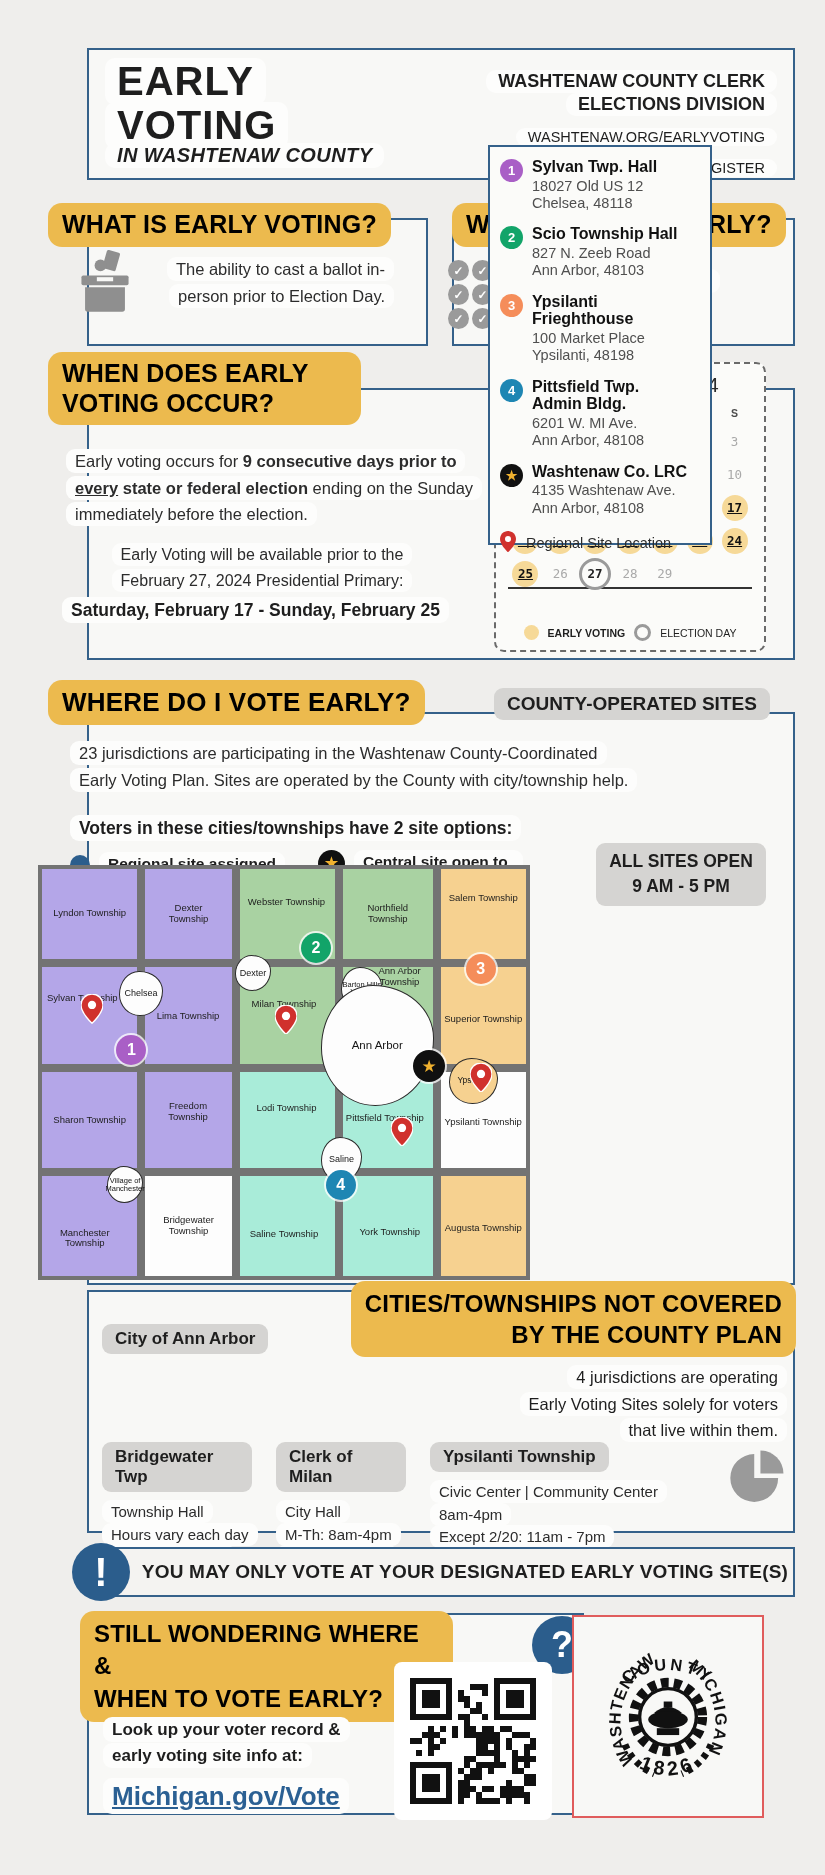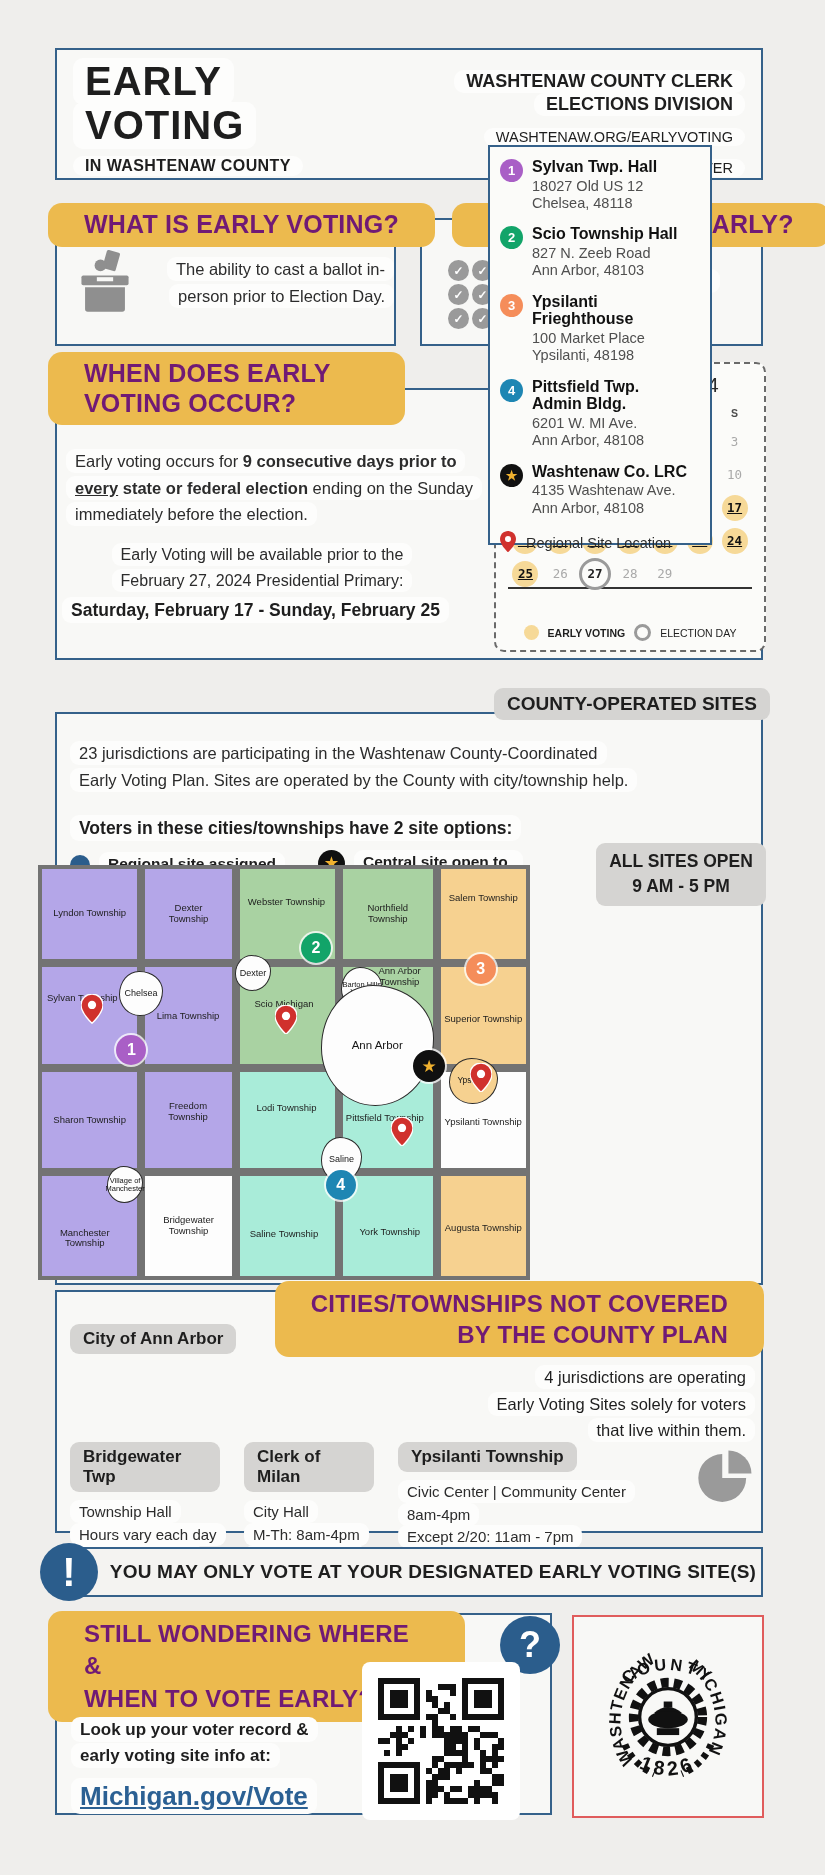--- a/index.html
+++ b/index.html
@@ -1,20 +1,20 @@
 <!DOCTYPE html>
 <html><head>
 <meta charset="utf-8">
 <style>
   html,body{margin:0;padding:0;}
   .page{position:relative;width:825px;height:1875px;background:#efeeec;
         font-family:"Liberation Sans",sans-serif;color:#1e1e1e;overflow:hidden;}
-  .panel{position:absolute;background:#f8f8f6;border:2px solid #35618a;box-sizing:border-box;}
-  .ypill{position:absolute;background:#ecba4e;border-radius:14px;padding:7px 36px;
-         font-weight:800;color:#701a75;line-height:1.18;letter-spacing:.2px;white-space:nowrap;}
+  .panel{position:absolute;background:#f8f8f6;border:2px solid #35618a;box-sizing:border-box;margin-left:32px;}
+  .ypill{position:absolute;background:#ecba4e;border-radius:14px;padding:7px 14px;
+         font-weight:800;color:#000000;line-height:1.18;letter-spacing:.2px;white-space:nowrap;}
   .gpill{background:#d5d4d2;border-radius:9px;padding:5px 13px;font-weight:800;display:inline-block;}
   .softwrap{display:inline;background:#fdfdfc;border-radius:9px;padding:3px 9px;
             box-decoration-break:clone;-webkit-box-decoration-break:clone;}
   .abs{position:absolute;}
   b{font-weight:800;}
   
   .tline{position:absolute;left:16px;font-weight:800;letter-spacing:1px;}
   .tpill{background:#fdfdfc;border-radius:10px;padding:1px 12px;display:inline-block;}
   .hdr-right{position:absolute;right:16px;top:20px;text-align:right;}
   .org{font-weight:800;font-size:18px;line-height:1.18;}
@@ -99,21 +99,21 @@
            border:2.5px solid #e05c5c;box-sizing:border-box;display:flex;align-items:center;justify-content:center;}
 </style>
 </head>
 <body>
 
 <div class="page">
 
   <div class="panel" style="left:55px;top:48px;width:708px;height:132px;">
     <div class="tline" style="top:8px;font-size:40px;"><span class="tpill">EARLY</span></div>
     <div class="tline" style="top:52px;font-size:40px;"><span class="tpill">VOTING</span></div>
-    <div class="tline" style="top:106px;font-size:16px;letter-spacing:.4px;"><span class="tpill">IN WASHTENAW COUNTY</span></div>
+    <div class="tline" style="top:93px;font-size:20px;letter-spacing:.4px;font-style:italic;"><span class="tpill">IN WASHTENAW COUNTY</span></div>
     <div class="hdr-right">
       <div class="org">
         <span class="tpill">WASHTENAW COUNTY CLERK</span><br>
         <span class="tpill">ELECTIONS DIVISION</span>
       </div>
       <div class="url"><span class="tpill">WASHTENAW.ORG/EARLYVOTING</span></div>
       <div class="social">
         <span class="fb">f</span>
         <span class="xicon">X</span>
         <span class="tpill">@CLERKREGISTER</span>
@@ -276,20 +276,21 @@
       <div class="cal-rule" style="margin-top: -2px;"></div>
     <div class="cal-legend">
       <span class="dot"></span>
       <span>EARLY VOTING</span>
       <span class="ring"></span>
       <span style="font-weight:400;">ELECTION DAY</span>
     </div>
   </div>
 
   <div class="panel" style="left:55px;top:712px;width:708px;height:573px;"></div>
+  <div class="ypill" style="left:48px;top:680px;font-size:26px;">WHERE DO I VOTE EARLY?</div>
   <div class="abs gpill" style="left:494px;top:688px;font-size:19px;">COUNTY-OPERATED SITES</div>
 
   <div class="abs bodytxt" style="left:70px;top:740px;width:660px;font-size:16.5px;">
     <span class="softwrap">23 jurisdictions are participating in the Washtenaw County-Coordinated<br>Early Voting Plan. Sites are operated by the County with city/township help.</span>
   </div>
   <div class="abs" style="left:70px;top:818px;font-size:17.5px;font-weight:800;">
     <span class="softwrap">Voters in these cities/townships have 2 site options:</span>
   </div>
 
   <div class="legend-item" style="left:70px;top:852px;">
@@ -314,21 +315,21 @@
       <div class="mcell" style="left: 61.2%; top: 0%; width: 19.8%; height: 23.5%; background: rgb(169, 210, 162);">
         <span class="mlabel">Northfield Township</span>
       </div>
       <div class="mcell" style="left: 81%; top: 0%; width: 19%; height: 23.5%; background: rgb(246, 209, 144);"></div>
       <span class="mfree" style="left:90.5%;top:8%;width:78px;">Salem Township</span>
       <div class="mcell" style="left: 0%; top: 23.5%; width: 21%; height: 25.5%; background: rgb(180, 166, 232);"></div>
       <span class="mfree" style="left:9%;top:32%;width:78px;">Sylvan Township</span>
       <div class="mcell" style="left: 21%; top: 23.5%; width: 19.2%; height: 25.5%; background: rgb(180, 166, 232);"></div>
       <span class="mfree" style="left:30.5%;top:36.5%;width:78px;">Lima Township</span>
       <div class="mcell" style="left: 40.2%; top: 23.5%; width: 21%; height: 25.5%; background: rgb(169, 210, 162);"></div>
-      <span class="mfree" style="left:50%;top:33.5%;width:78px;">Scio Michigan</span>
+      <span class="mfree" style="left:50%;top:33.5%;width:78px;">Milan Township</span>
       <div class="mcell" style="left: 61.2%; top: 23.5%; width: 19.8%; height: 25.5%; background: rgb(169, 210, 162);"></div>
       <span class="mfree" style="left:73.5%;top:27%;width:78px;">Ann Arbor Township</span>
       <div class="mcell" style="left: 81%; top: 23.5%; width: 19%; height: 25.5%; background: rgb(246, 209, 144);"></div>
       <span class="mfree" style="left:90.5%;top:37%;width:78px;">Superior Township</span>
       <div class="mcell" style="left: 0%; top: 49%; width: 21%; height: 25%; background: rgb(180, 166, 232);">
         <span class="mlabel">Sharon Township</span>
       </div>
       <div class="mcell" style="left: 21%; top: 49%; width: 19.2%; height: 25%; background: rgb(180, 166, 232);"></div>
       <span class="mfree" style="left:30.5%;top:59.5%;width:78px;">Freedom Township</span>
       <div class="mcell" style="left: 40.2%; top: 49%; width: 21%; height: 25%; background: rgb(169, 236, 217);"></div>

